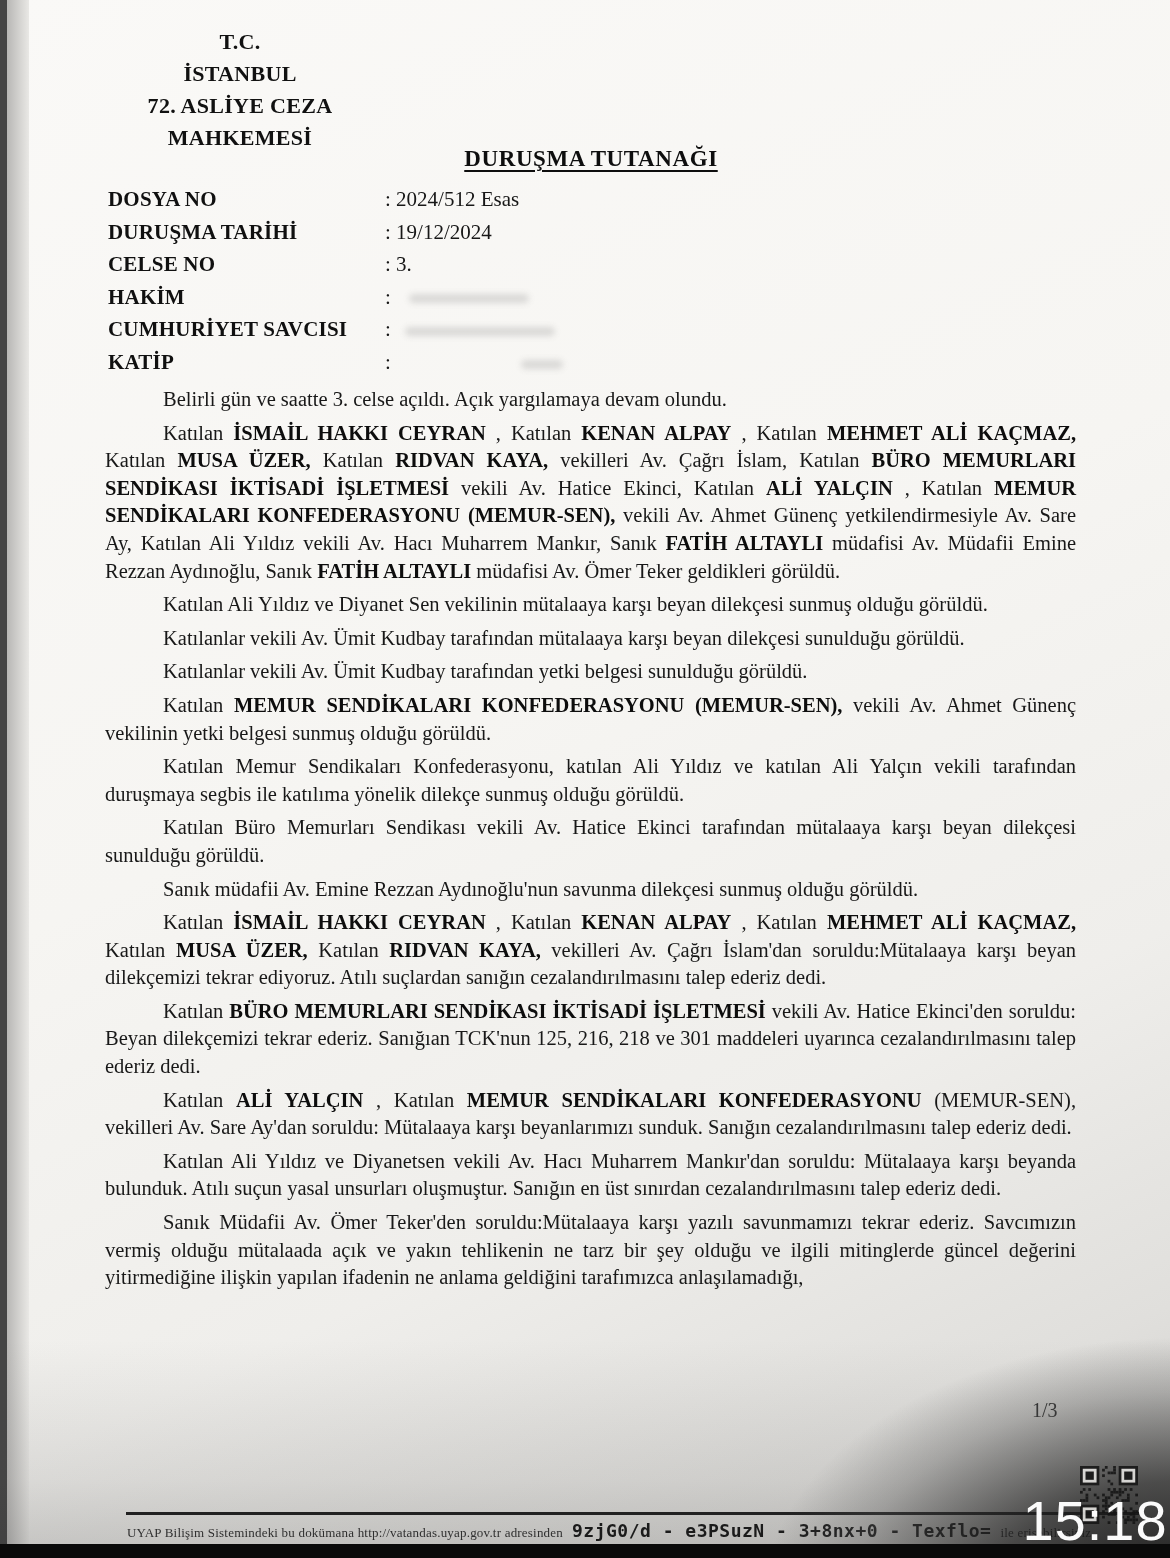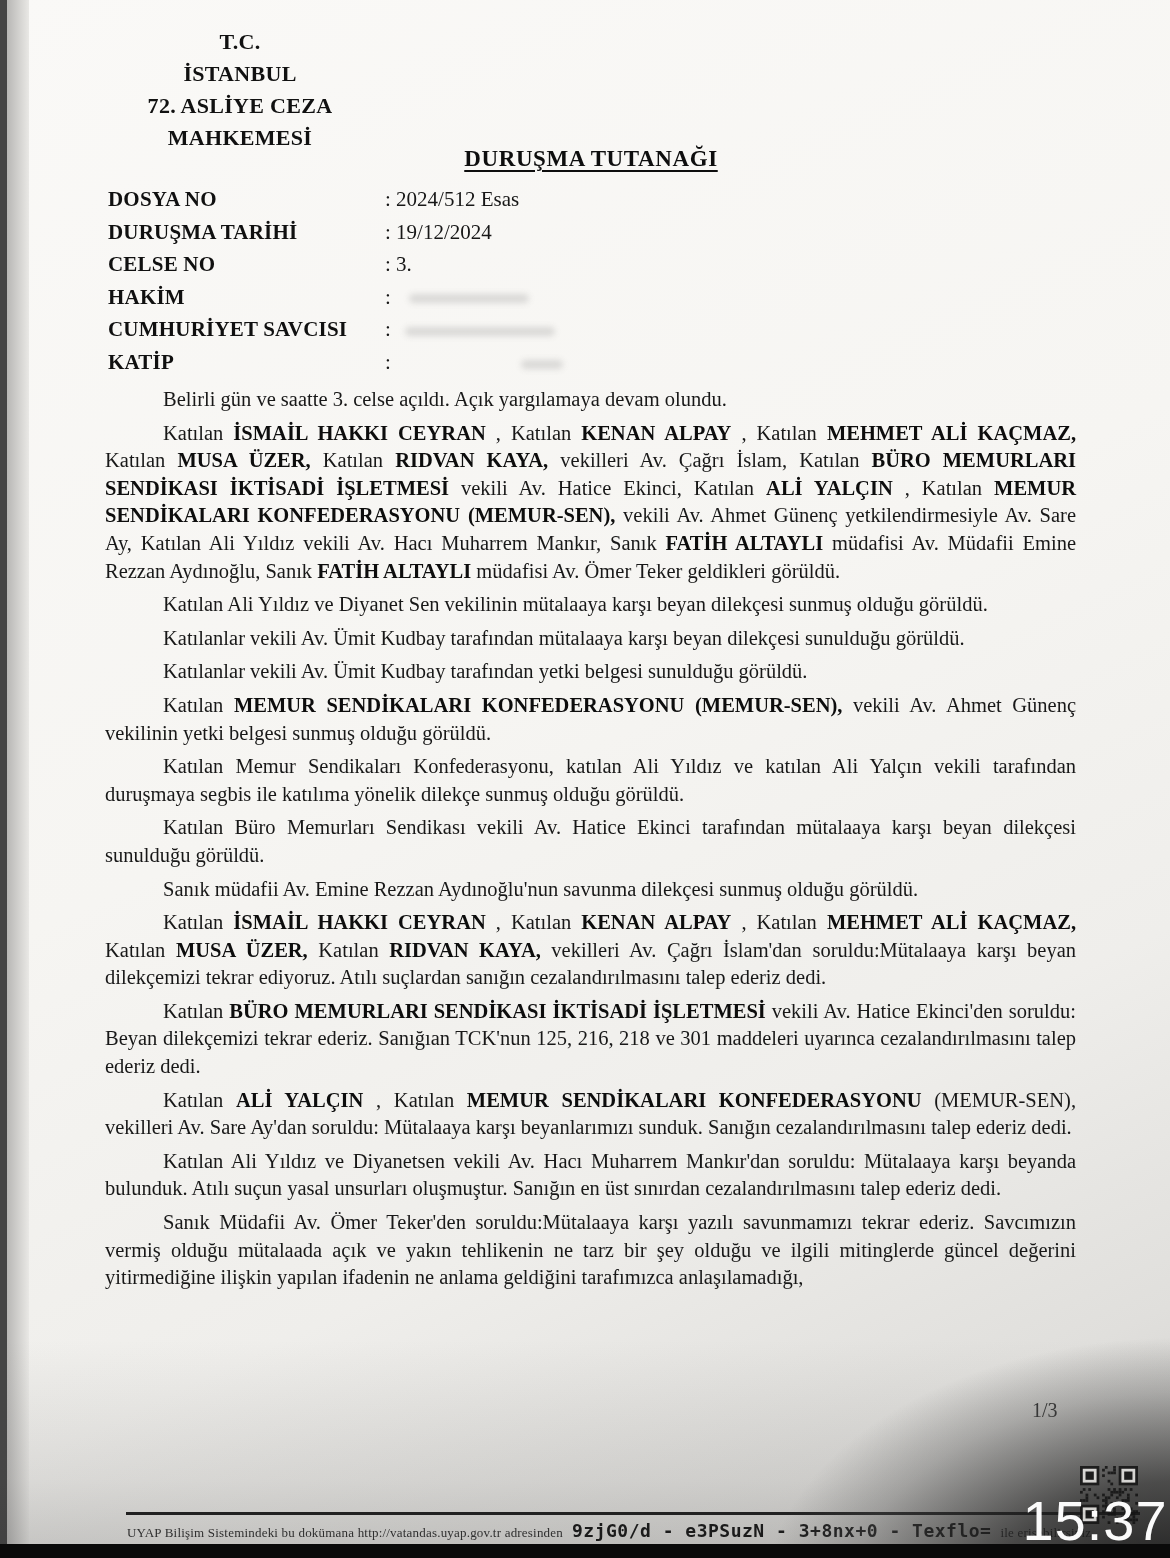--- a/index.html
+++ b/index.html
@@ -195,14 +195,14 @@
       <rect x="1" y="1" width="5" height="5" fill="#e8e7e4"></rect>
       <rect x="2" y="2" width="3" height="3" fill="#151515"></rect>
       <rect x="14" y="0" width="7" height="7" fill="#151515"></rect>
       <rect x="15" y="1" width="5" height="5" fill="#e8e7e4"></rect>
       <rect x="16" y="2" width="3" height="3" fill="#151515"></rect>
       <rect x="0" y="14" width="7" height="7" fill="#151515"></rect>
       <rect x="1" y="15" width="5" height="5" fill="#e8e7e4"></rect>
       <rect x="2" y="16" width="3" height="3" fill="#151515"></rect>
     </svg>
 
-  <div class="clock">15:37</div>
+  <div class="clock">15:18</div>
 </div>
 
 </body></html>

